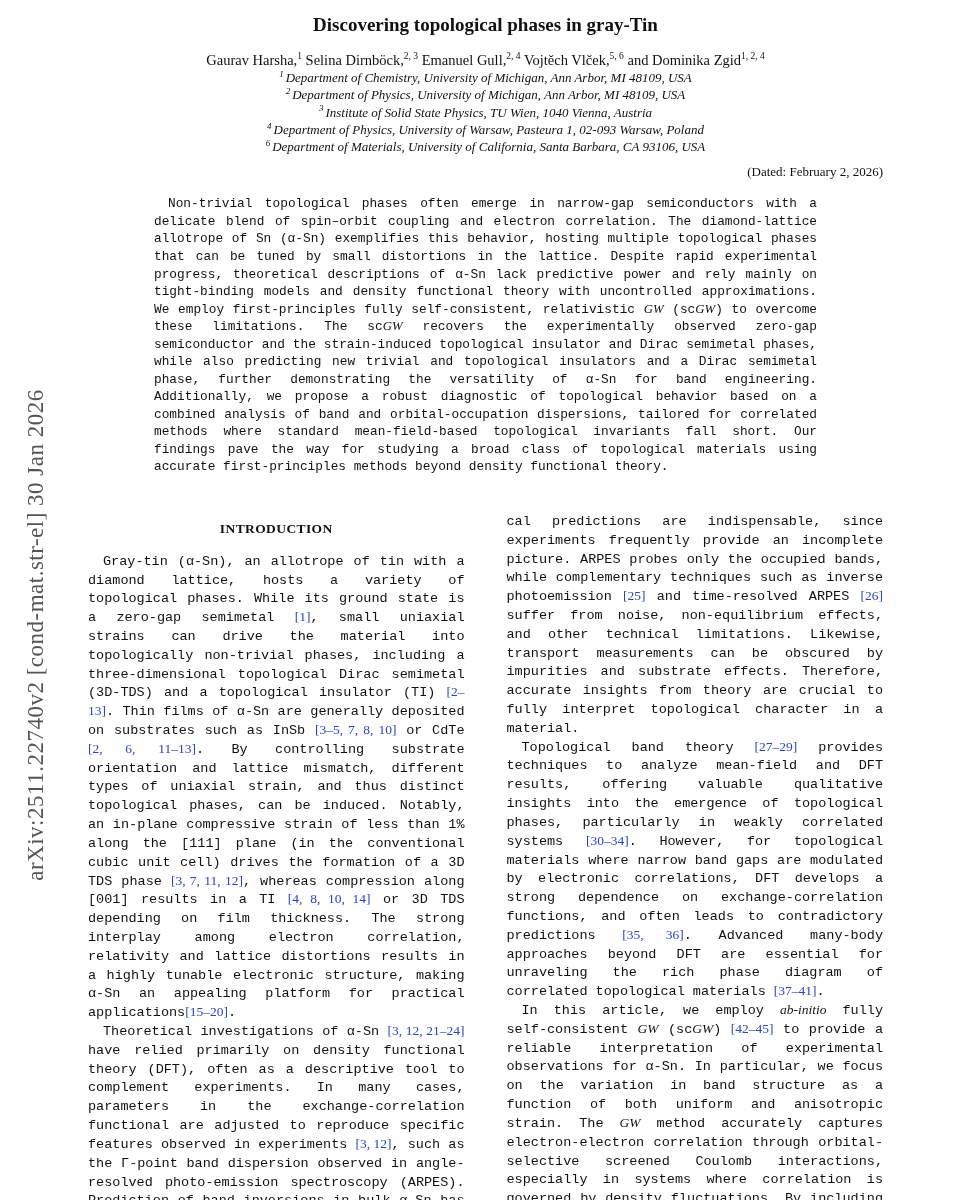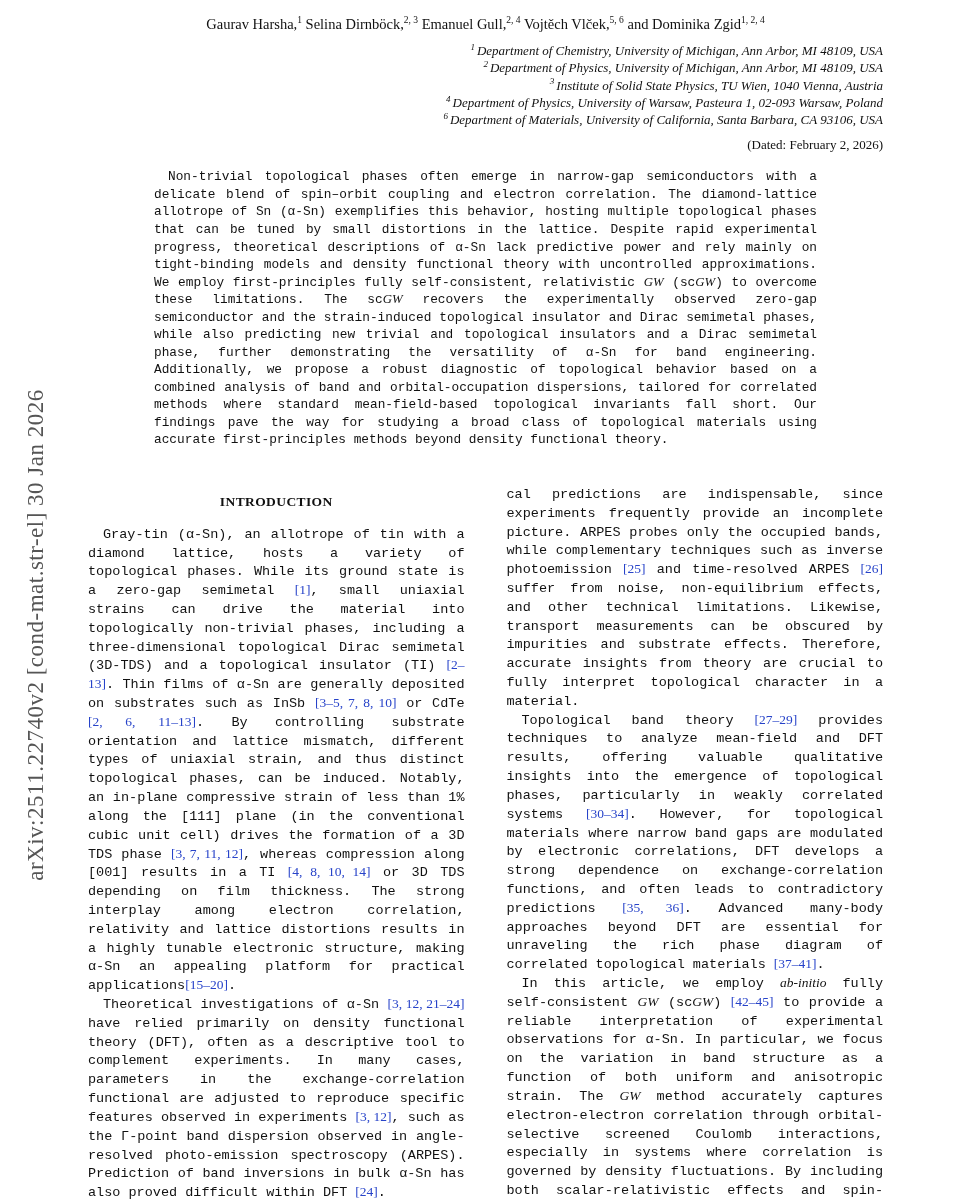--- a/index.html
+++ b/index.html
@@ -34,25 +34,24 @@
     font-weight: bold;
     margin: 14px 0 0 0;
   }
   .authors {
     text-align: center;
     font-size: 14.5px;
     margin-top: 16px;
   }
   .authors sup { font-size: 9.5px; line-height: 0; }
   .affils {
-    text-align: right;
+    text-align: center;
     font-style: italic;
     font-size: 13px;
     line-height: 1.33;
-    margin-top: 9px;
   }
   .affils sup { font-size: 9px; line-height: 0; margin-right: 2px; }
   .date {
     text-align: right;
     font-size: 13px;
     margin-top: 9px;
   }
   .abstract {
     margin: 15px 66px 0 66px;
     font-size: 12.8px;
@@ -89,20 +88,21 @@
   .seg-i { font-style: italic; }
   .seg-c { color: var(--citation-link, #2743c9); }
   sup { line-height: 0; }
 </style>
 </head>
 <body>
 
 <div class="page">
   <div class="arxiv-stamp">arXiv:2511.22740v2  [cond-mat.str-el]  30 Jan 2026</div>
   <div class="content">
+    <h1 class="title">Discovering topological phases in gray-Tin</h1>
     <div class="authors"><span>Gaurav Harsha,</span><sup>1</sup><span> Selina Dirnböck,</span><sup>2, 3</sup><span> Emanuel Gull,</span><sup>2, 4</sup><span> Vojtěch Vlček,</span><sup>5, 6</sup><span> and Dominika Zgid</span><sup>1, 2, 4</sup></div>
     <div class="affils">
         <div><sup>1</sup><span>Department of Chemistry, University of Michigan, Ann Arbor, MI 48109, USA</span></div>
         <div><sup>2</sup><span>Department of Physics, University of Michigan, Ann Arbor, MI 48109, USA</span></div>
         <div><sup>3</sup><span>Institute of Solid State Physics, TU Wien, 1040 Vienna, Austria</span></div>
         <div><sup>4</sup><span>Department of Physics, University of Warsaw, Pasteura 1, 02-093 Warsaw, Poland</span></div>
         <div><sup>6</sup><span>Department of Materials, University of California, Santa Barbara, CA 93106, USA</span></div>
       </div>
     <div class="date">(Dated: February 2, 2026)</div>
     <div class="abstract"><span class="seg-t">Non-trivial topological phases often emerge in narrow-gap semiconductors with a delicate blend of spin–orbit coupling and electron correlation. The diamond-lattice allotrope of Sn (α-Sn) exemplifies this behavior, hosting multiple topological phases that can be tuned by small distortions in the lattice. Despite rapid experimental progress, theoretical descriptions of α-Sn lack predictive power and rely mainly on tight-binding models and density functional theory with uncontrolled approximations. We employ first-principles fully self-consistent, relativistic </span><span class="seg-i">GW</span><span class="seg-t"> (sc</span><span class="seg-i">GW</span><span class="seg-t">) to overcome these limitations. The sc</span><span class="seg-i">GW</span><span class="seg-t"> recovers the experimentally observed zero-gap semiconductor and the strain-induced topological insulator and Dirac semimetal phases, while also predicting new trivial and topological insulators and a Dirac semimetal phase, further demonstrating the versatility of α-Sn for band engineering. Additionally, we propose a robust diagnostic of topological behavior based on a combined analysis of band and orbital-occupation dispersions, tailored for correlated methods where standard mean-field-based topological invariants fall short. Our findings pave the way for studying a broad class of topological materials using accurate first-principles methods beyond density functional theory.</span></div>

